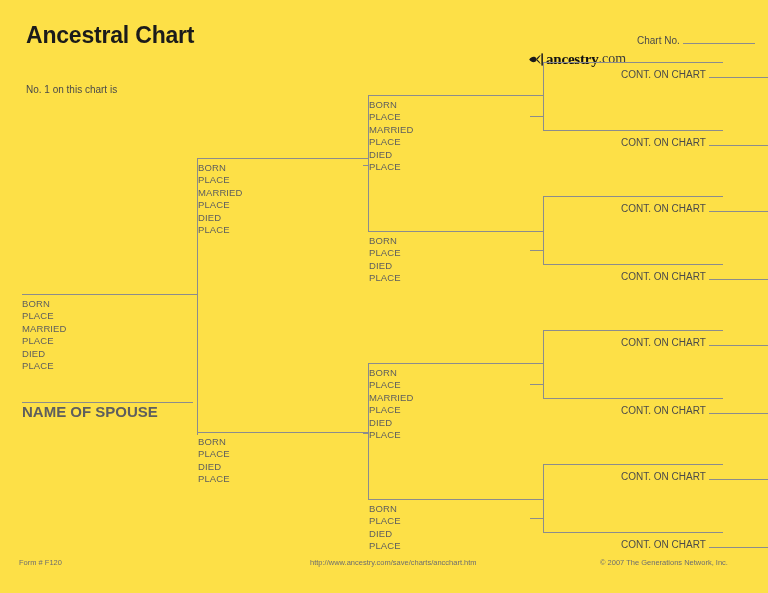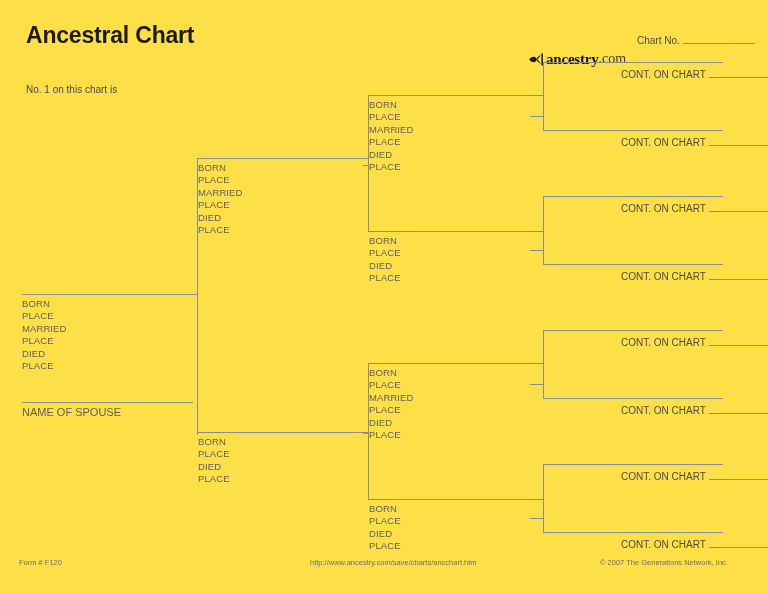--- a/index.html
+++ b/index.html
@@ -127,24 +127,25 @@
     top: 402px;
     width: 171px;
   }
   #spouse-line .rule {
     border-top: 1px solid #8c8c8c;
     width: 100%;
     height: 0;
   }
   #spouse-line .label {
     padding-top: 3px;
-    font-size: 11px;
+    font-size: 15px;
     line-height: 12.4px;
     color: #5e5e5e;
     white-space: nowrap;
+    font-weight: bold;
   }
 
   
   .vline {
     position: absolute;
     width: 0;
     border-left: 1px solid #8c8c8c;
   }
   .hline {
     position: absolute;

